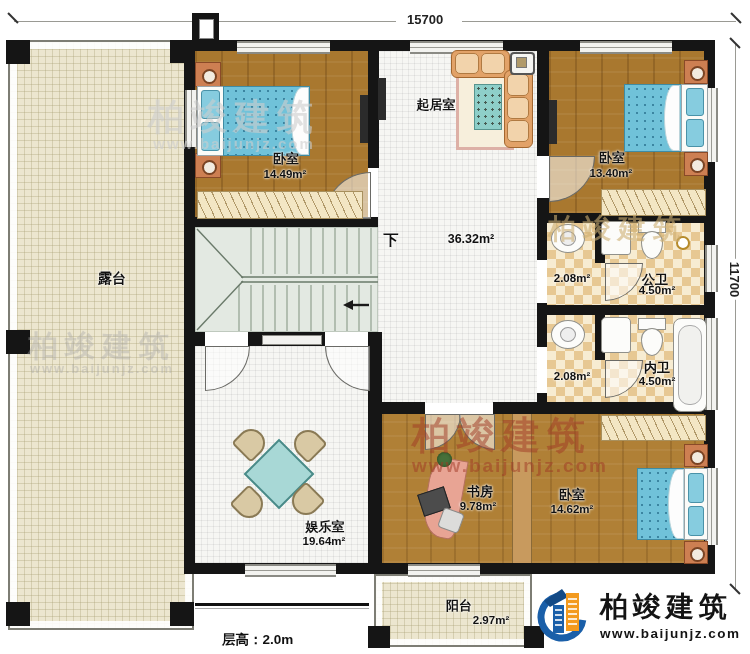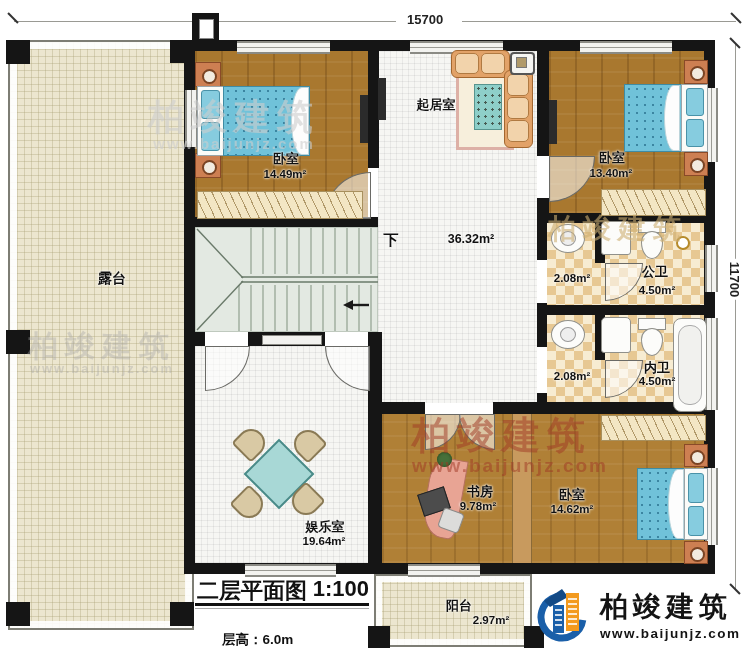--- a/index.html
+++ b/index.html
@@ -256,42 +256,38 @@
 
   <div class="lbl" style="left:112px;top:279px;font-size:14px;">露台</div>
   <div class="lbl" style="left:286px;top:159px;">卧室</div>
   <div class="lbl ar" style="left:285px;top:174px;">14.49m²</div>
   <div class="lbl" style="left:436px;top:105px;">起居室</div>
   <div class="lbl ar" style="left:471px;top:239px;font-size:12.5px;">36.32m²</div>
   <div class="lbl" style="left:391px;top:240px;font-size:15px;">下</div>
   <div class="lbl" style="left:612px;top:158px;">卧室</div>
   <div class="lbl ar" style="left:611px;top:173px;">13.40m²</div>
   <div class="lbl ar" style="left:572px;top:278px;">2.08m²</div>
-  <div class="lbl" style="left:655px;top:272px;">公卫</div>
+  <div class="lbl" style="left:655px;top:280px;">公卫</div>
   <div class="lbl ar" style="left:657px;top:290px;">4.50m²</div>
   <div class="lbl ar" style="left:572px;top:376px;">2.08m²</div>
   <div class="lbl" style="left:657px;top:368px;">内卫</div>
   <div class="lbl ar" style="left:657px;top:381px;">4.50m²</div>
   <div class="lbl" style="left:480px;top:492px;text-align:center;">书房</div>
   <div class="lbl ar" style="left:478px;top:506px;">9.78m²</div>
   <div class="lbl" style="left:572px;top:495px;">卧室</div>
   <div class="lbl ar" style="left:572px;top:509px;">14.62m²</div>
   <div class="lbl" style="left:325px;top:527px;">娱乐室</div>
   <div class="lbl ar" style="left:324px;top:541px;text-align:center;">19.64m²</div>
   <div class="lbl" style="left:459px;top:606px;">阳台</div>
   <div class="lbl ar" style="left:459px;top:620px;margin-left:32px;">2.97m²</div>
 
-  <div class="abs" style="left:197px;top:576px;width:172px;display:flex;justify-content:space-between;font-weight:bold;font-size:22px;color:#111;">
-    <span>二层平面图</span>
-    <span>1:100</span>
-  </div>
   <div class="abs" style="left:195px;top:603px;width:174px;height:3px;background:#111;"></div>
   <div class="abs" style="left:195px;top:608px;width:174px;height:1px;background:#aaa;"></div>
   <div class="abs" style="left:222px;top:631px;font-weight:bold;font-size:13.5px;color:#111;">
-    <span>层高：</span><span>6.0m</span>
+    <span>层高：</span><span>2.0m</span>
   </div>
 
   <div class="abs" style="left:536px;top:580px;width:212px;height:68px;display:flex;align-items:center;">
     <svg width="56" height="62" viewBox="0 0 56 62">
       <circle cx="26" cy="34" r="21" fill="none" stroke="#1a5fa9" stroke-width="7" stroke-dasharray="95 37" stroke-dashoffset="-14" transform="rotate(-30 26 34)"></circle>
       <polygon points="8,18 26,6 32,14 14,24" fill="#134a86"></polygon>
       <rect x="30" y="10" width="13" height="38" fill="#f39a1e"></rect>
       <rect x="17" y="22" width="11" height="28" fill="#1a5fa9"></rect>
       <g stroke="#ffffff" stroke-width="1.6">
         <line x1="32" y1="16" x2="41" y2="16"></line>

